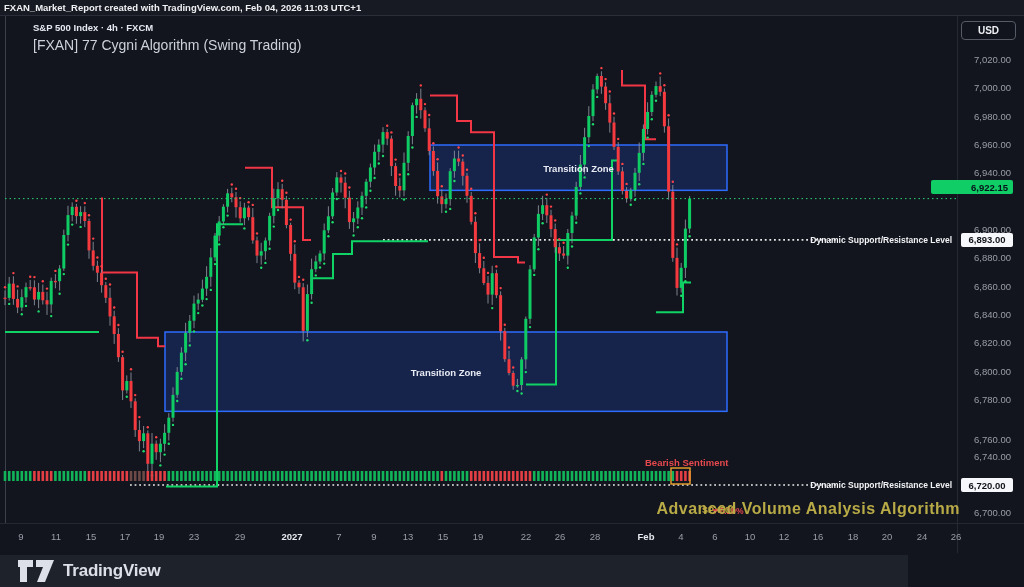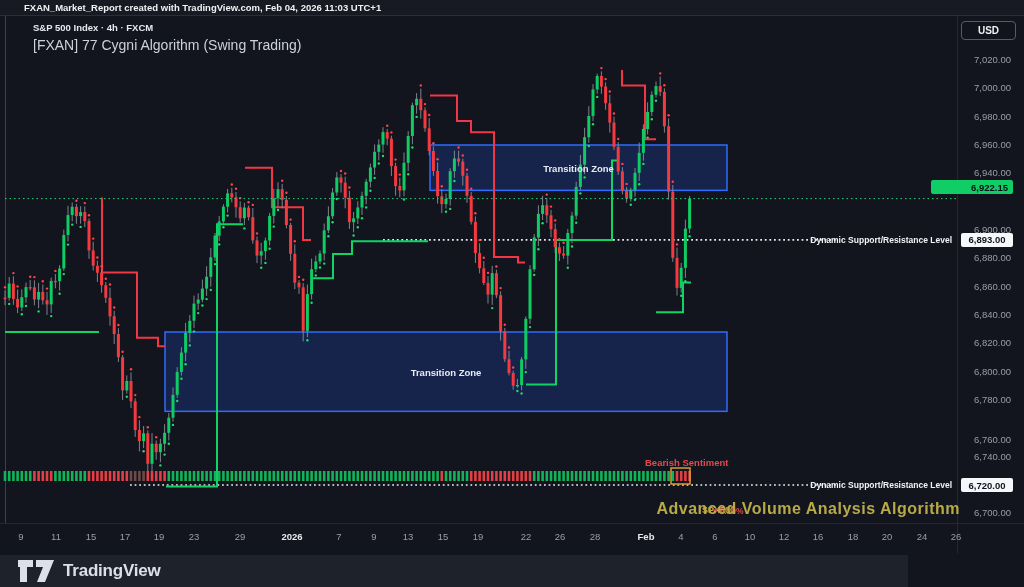--- a/index.html
+++ b/index.html
@@ -5,21 +5,21 @@
   * { margin:0; padding:0; box-sizing:border-box; }
   html,body { background:#0c0e13; }
   #app {
     position:relative; width:1024px; height:587px; overflow:hidden;
     background:#12151e; font-family:"Liberation Sans", sans-serif;
     -webkit-font-smoothing:antialiased;
   }
   #topbar {
     position:absolute; left:0; top:0; width:1024px; height:16px;
     background:#171a22; border-bottom:1px solid #2a2e39;
-    color:#f0f1f5; font-size:9.5px; font-weight:bold; line-height:15px; padding-left:24px;
+    color:#f0f1f5; font-size:9.5px; font-weight:bold; line-height:15px; padding-left:4px;
     white-space:nowrap;
   }
   #legend { position:absolute; left:33px; top:22px; z-index:5; }
   #legend .l1 { color:#e6e9f0; font-size:9.5px; font-weight:bold; }
   #legend .l2 { color:#cdd1da; font-size:14px; margin-top:4px; }
   #usd-btn {
     position:absolute; left:961px; top:21px; width:55px; height:19px; z-index:6;
     border:1px solid #565b66; border-radius:4px; background:#11141c;
     color:#eef0f4; font-size:10px; font-weight:bold; text-align:center; line-height:17px;
     cursor:pointer;
@@ -771,21 +771,21 @@
       <div class="price-tick" style="top: 422.334px; margin-top: 12px;">6,760.00</div>
       <div class="price-tick" style="top: 450.668px;">6,740.00</div>
       <div class="price-tick" style="top: 507.334px;">6,700.00</div>
       <div class="time-tick" style="left: 21px;">9</div>
       <div class="time-tick" style="left: 56px;">11</div>
       <div class="time-tick" style="left: 91px;">15</div>
       <div class="time-tick" style="left: 125px;">17</div>
       <div class="time-tick" style="left: 159px;">19</div>
       <div class="time-tick" style="left: 194px;">23</div>
       <div class="time-tick" style="left: 240px;">29</div>
-      <div class="time-tick major" style="left: 292px;">2026</div>
+      <div class="time-tick major" style="left: 292px;">2027</div>
       <div class="time-tick" style="left: 339px;">7</div>
       <div class="time-tick" style="left: 374px;">9</div>
       <div class="time-tick" style="left: 408px;">13</div>
       <div class="time-tick" style="left: 443px;">15</div>
       <div class="time-tick" style="left: 478px;">19</div>
       <div class="time-tick" style="left: 526px;">22</div>
       <div class="time-tick" style="left: 560px;">26</div>
       <div class="time-tick" style="left: 595px;">28</div>
       <div class="time-tick major" style="left: 646px;">Feb</div>
       <div class="time-tick" style="left: 681px;">4</div>

